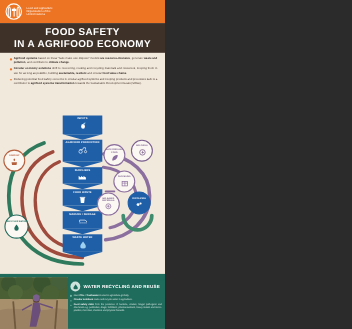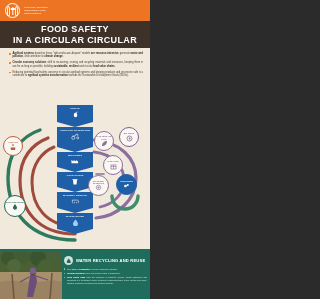--- a/index.html
+++ b/index.html
@@ -85,21 +85,21 @@
     </div>
     <div class="fao-txt">
       <div>Food and Agriculture</div>
       <div>Organization of the</div>
       <div>United Nations</div>
     </div>
   </div>
 
   <div class="titlebar">
     <div>FOOD SAFETY</div>
-    <div>IN A CIRCULAR CIRCULAR</div>
+    <div>IN A AGRIFOOD ECONOMY</div>
   </div>
 
   <div class="intro">
     <div class="bl"><b>Agrifood systems</b> based on linear "take-make-use-dispose" models <b>are resource-intensive</b>, generate <b>waste and pollution</b>, and contribute to <b>climate change</b>.</div>
     <div class="bl"><b>Circular economy solutions</b> shift to recovering, reusing and recycling materials and resources, keeping them in use for as long as possible, building <b>sustainable, resilient</b> and circular <b>food value chains</b>.</div>
     <div class="bl">Reducing potential food safety concerns in circular agrifood systems and keeping products and processes safe is a contributor to <b>agrifood systems transformation</b> towards the Sustainable Development Goals (SDGs).</div>
   </div>
 
   <div class="diagram">
 

